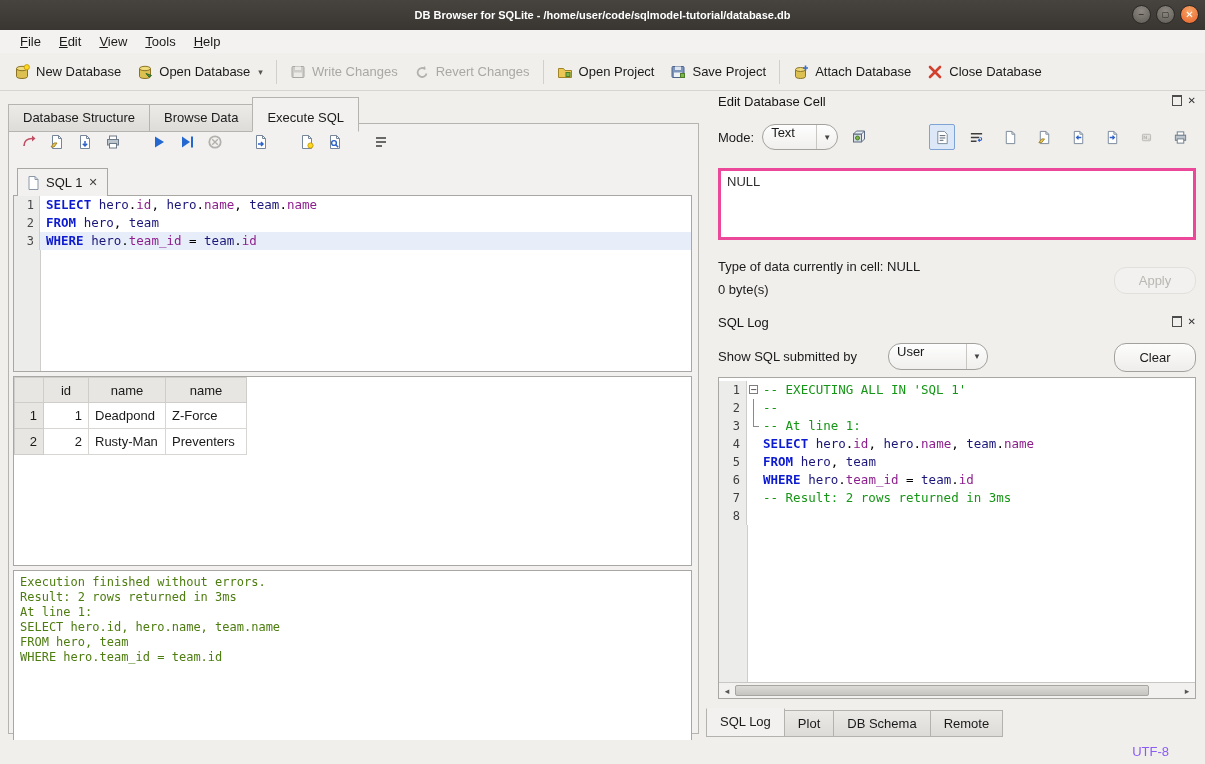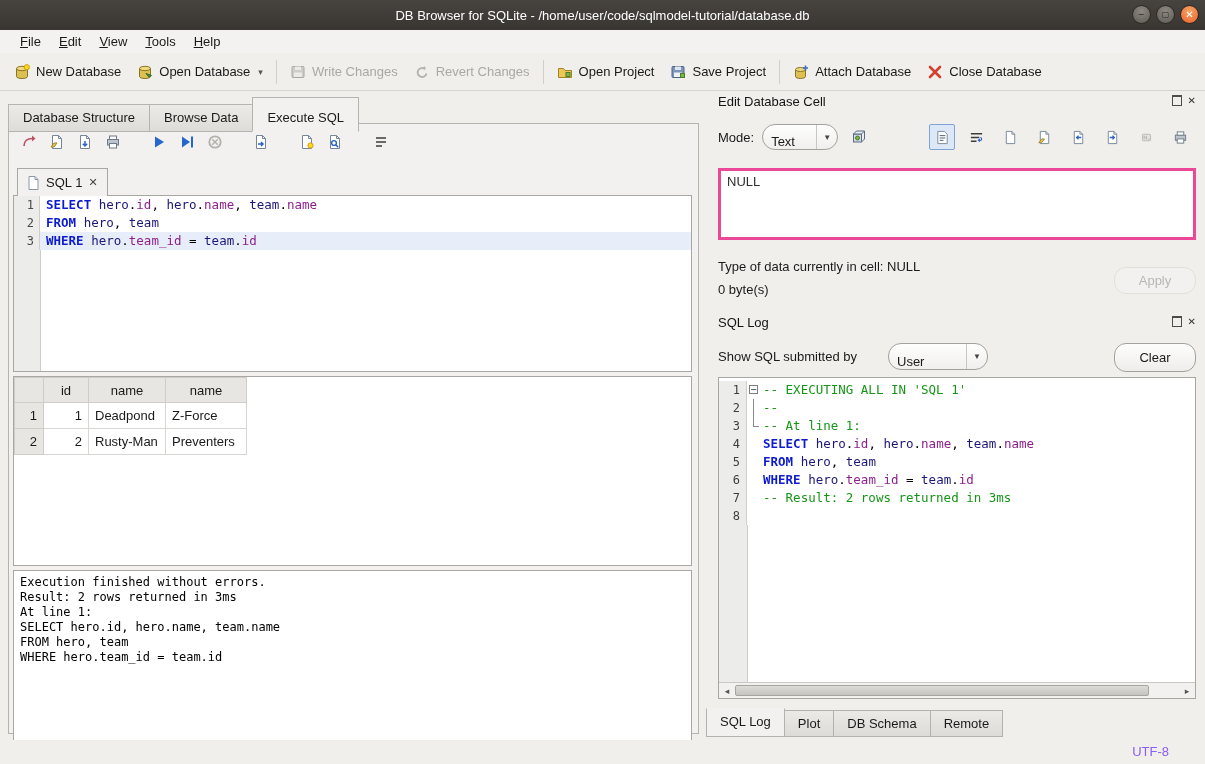--- a/index.html
+++ b/index.html
@@ -1,21 +1,21 @@
 <!DOCTYPE html>
 <html><head>
 <meta charset="utf-8">
 <style>
   html,body{margin:0;padding:0}
   body{width:1205px;height:764px;font-family:"Liberation Sans","DejaVu Sans",sans-serif;font-size:13px;color:#1a1a1a;background:#f1efec;position:relative;overflow:hidden}
   #app{position:absolute;inset:0;width:1205px;height:764px}
 
   
   .titlebar{position:absolute;left:0;top:0;right:0;height:30px;background:linear-gradient(#474440,#393632);display:flex;align-items:center;justify-content:center}
-  .titlebar .title{color:#ffffff;font-weight:normal;font-size:13px}
+  .titlebar .title{color:#ffffff;font-weight:bold;font-size:11px}
   .winbtns{position:absolute;right:6px;top:5px;display:flex;gap:5px}
   .wbtn{width:19px;height:19px;border-radius:50%;background:radial-gradient(circle at 50% 30%,#8d8982,#5d5954);border:1px solid #2c2925;color:#26231f;font-size:10px;line-height:17px;text-align:center;box-sizing:border-box;cursor:default}
   .wbtn.close{background:radial-gradient(circle at 50% 30%,#f6a466,#e8622a);color:#fff}
 
   
   .menubar{position:absolute;left:0;top:30px;right:0;height:23px;background:#f4f2f0;display:flex;align-items:center;padding-left:11px}
   .menu-item{padding:2px 9px;cursor:default}
   .menu-item::first-letter{text-decoration:underline}
 
   
@@ -63,31 +63,31 @@
   .results-box{position:absolute;left:4px;top:252px;width:679px;height:190px;background:#ffffff;border:1px solid #a9a7a3;box-sizing:border-box;overflow:hidden}
   table.grid{border-collapse:collapse;font-size:13px}
   table.grid th{background:#e8e6e2;border:1px solid #cfcdc9;font-weight:normal;padding:2px 6px;height:20px}
   table.grid td{border:1px solid #d8d6d2;padding:2px 6px;height:21px;background:#fff}
   table.grid td.gut,table.grid th.gut{background:#e8e6e2;text-align:right;width:16px;border:1px solid #cfcdc9}
   td.c-id{width:28px;text-align:right}
   td.c-n1{width:62px}
   td.c-n2{width:66px}
 
   
-  .msg-box{position:absolute;left:4px;top:446px;width:679px;height:192px;background:#ffffff;border:1px solid #a9a7a3;box-sizing:border-box;padding:4px 6px;font-family:"DejaVu Sans Mono","Liberation Mono",monospace;font-size:12px;line-height:15px;white-space:pre-line;color:#000000}
+  .msg-box{position:absolute;left:4px;top:446px;width:679px;height:192px;background:#ffffff;border:1px solid #a9a7a3;box-sizing:border-box;padding:4px 6px;font-family:"DejaVu Sans Mono","Liberation Mono",monospace;font-size:12px;line-height:15px;white-space:pre-line;color:#4d7c0f}
 
   
   .right-panel{position:absolute;left:705px;top:0;width:500px;height:650px}
   .panel-title{position:absolute;left:13px;font-size:13px;color:#141414}
   .dock-icons{position:absolute;display:flex;gap:6px;align-items:center}
   .float-ic{width:8px;height:8px;border:1px solid #4c4c4c;border-top-width:2px;display:inline-block}
   .close-ic{font-size:10px;color:#333;line-height:10px}
 
   .mode-row{position:absolute;left:13px;top:33px;right:12px;height:28px;display:flex;align-items:center}
-  .combo{display:inline-flex;align-items:flex-end;background:linear-gradient(#fefefe,#f0efed);border:1px solid #a3a19d;border-radius:13px;height:26px;box-sizing:border-box;padding-left:8px;cursor:default}
+  .combo{display:inline-flex;align-items:flex-start;background:linear-gradient(#fefefe,#f0efed);border:1px solid #a3a19d;border-radius:13px;height:26px;box-sizing:border-box;padding-left:8px;cursor:default}
   .combo .arr{margin-left:8px;font-size:8px;color:#444;border-left:1px solid #c9c7c3;height:100%;display:flex;align-items:center;padding:0 6px}
   .cell-icons{display:flex;gap:8px;align-items:center;margin-left:auto}
   .cibtn{width:24px;height:24px;display:flex;align-items:center;justify-content:center;border-radius:2px;border:1px solid transparent}
   .cibtn.active{background:#dce8f8;border:1px solid #7fa4d4}
 
   .cell-box{position:absolute;left:13px;top:78px;width:478px;height:72px;background:#fff;border:3px solid #ec4899;box-sizing:border-box;padding:3px 6px;color:#2e2e2e}
   .cell-type{position:absolute;left:13px;top:169px;font-size:13px}
   .cell-size{position:absolute;left:13px;top:192px;font-size:13px}
   .btn{display:inline-flex;align-items:center;justify-content:center;background:linear-gradient(#fdfdfc,#efedeb);border:1px solid #a3a19d;border-radius:12px;font-size:13px;cursor:default}
   .apply-btn{position:absolute;right:9px;top:177px;width:80px;height:25px;background:#f2f1ef;border:1px solid #e2e0dc;color:#b9b7b3}

